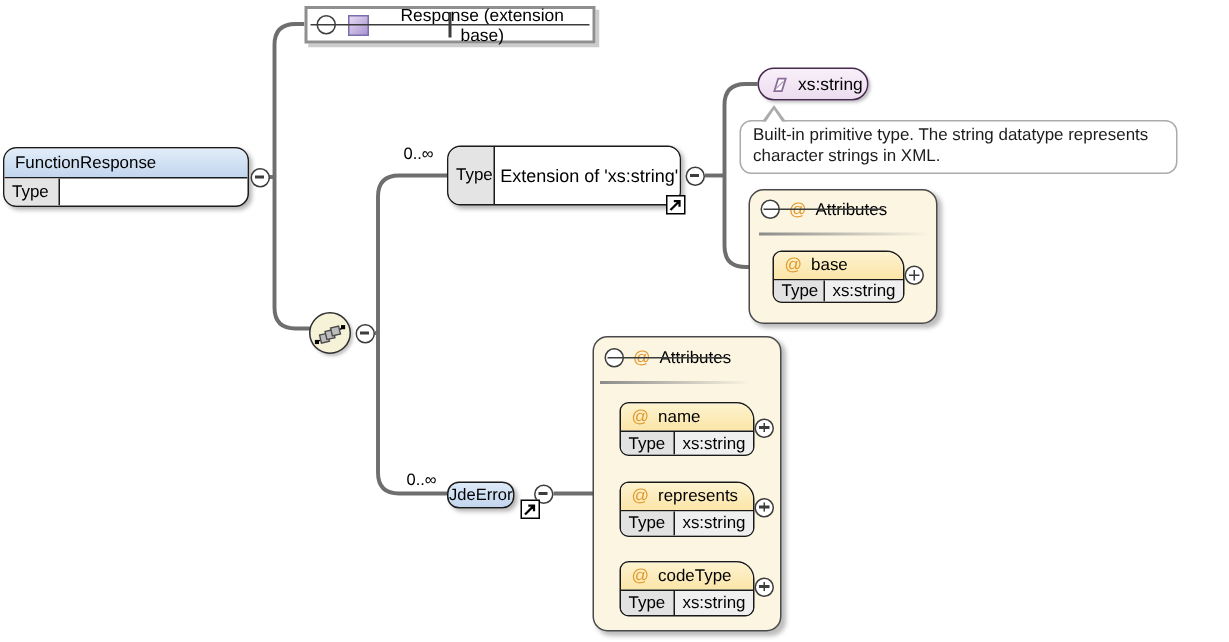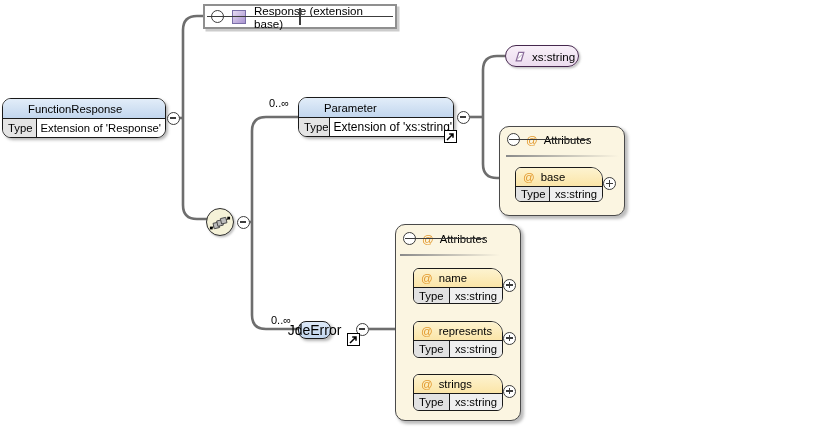--- a/index.html
+++ b/index.html
@@ -8,37 +8,37 @@
     font-family:"Liberation Sans", sans-serif; font-size:11.3px; color:#000;
     overflow:hidden;
   }
   svg.wires { position:absolute; left:0; top:0; z-index:0; }
 
   
   .ebox { position:absolute; z-index:2; box-sizing:border-box; background:#fff;
     border:1.2px solid #1a1a1a; border-radius:9px; overflow:hidden;
     box-shadow:2px 2px 3px rgba(90,90,90,.45); display:flex; flex-direction:column; }
   .ebox .hdr { height:19px; background:linear-gradient(#e2edf9,#c2d6ee);
-    border-bottom:1px solid #1a1a1a; display:flex; align-items:center; padding:0 25px; }
+    border-bottom:1px solid #1a1a1a; display:flex; align-items:center; padding:0 7px; }
   .ebox .row { flex:1; display:flex; }
   .ebox .tcell { width:37px; background:#e4e4e4; border-right:1px solid #1a1a1a;
     display:flex; align-items:center; padding-left:5px; box-sizing:border-box; }
   .ebox .vcell { flex:1; background:#fff; display:flex; align-items:center;
     padding:0 4px; white-space:nowrap; }
 
   
   .sbox { position:absolute; z-index:2; box-sizing:border-box;
     background:linear-gradient(#dde9f8,#c2d6ee); border:1.2px solid #1a1a1a;
     border-radius:8px; display:flex; align-items:center; justify-content:center;
     box-shadow:2px 2px 3px rgba(90,90,90,.45); }
 
   
   .gbox { position:absolute; z-index:2; box-sizing:border-box; background:#fff;
     border:2px solid #8f8f8f; box-shadow:2.5px 2.5px 0 #cccccc;
-    display:flex; align-items:center; gap:8px; padding:0 6px; }
+    display:flex; align-items:center; gap:8px; padding:0 6px;text-align:center; }
 
   
   .stbox { position:absolute; z-index:2; box-sizing:border-box;
     background:linear-gradient(#f8f0f9,#ecdcef); border:1.4px solid #46284e;
     border-radius:11px; display:flex; align-items:center; gap:6px; padding:0 7px;
     box-shadow:1.5px 1.5px 2px rgba(90,90,90,.35); }
 
   
   .docbox { position:absolute; z-index:1; box-sizing:border-box; background:#fff;
     border:1.3px solid #ababab; border-radius:8px; padding:3px 8px 4px;
@@ -110,21 +110,20 @@
       <path d="M602 184 H604"></path>
     </g>
   </svg>
 
   <div class="ebox" style="left:2px; top:98px; width:164px; height:40px;">
     <div class="hdr">
       <span>FunctionResponse</span>
     </div>
     <div class="row">
       <div class="tcell">Type</div>
-      <div class="vcell">Extension of 'Response'</div>
     </div>
   </div>
   <div class="toggle" style="left:166.5px; top:111.5px;"></div>
 
   <div class="gbox" style="left:203px; top:4px; width:194px; height:25px;">
     <span class="toggle plus inline" style="position:static;"></span>
     <span style="display:flex;">
       <svg width="14" height="14" viewBox="0 0 14 14">
         <defs>
             <linearGradient id="ctg" x1="0" y1="0" x2="1" y2="1">
@@ -149,23 +148,20 @@
           <rect x="9" y="7.6" width="6" height="6" transform="rotate(-13 12 10.6)"></rect>
           <rect x="13" y="5" width="6" height="6" transform="rotate(-13 16 8)"></rect>
         </g>
       </svg>
     </span>
   </div>
   <div class="toggle" style="left:236.5px; top:215.5px;"></div>
 
   <div class="occ" style="left:269px; top:97px;">0..∞</div>
   <div class="ebox" style="left:298px; top:97px; width:156px; height:40px;">
-    <div class="hdr">
-      <span>Parameter</span>
-    </div>
     <div class="row">
       <div class="tcell">Type</div>
       <div class="vcell" style="font-size:12px;">Extension of 'xs:string'</div>
     </div>
   </div>
   <div class="jump" style="left:444px; top:130px;">
     <svg width="11" height="11" viewBox="0 0 11 11">
         <path d="M2 9 L8 3 M4.2 3 H8 V6.8" stroke="#000" stroke-width="1.5" fill="none"></path>
       </svg>
   </div>
@@ -174,20 +170,23 @@
   <div class="stbox" style="left:505px; top:45px; width:74px; height:22px;">
     <span style="display:flex;">
       <svg width="13" height="13" viewBox="0 0 13 13">
         <path d="M3.2 10.8 L5.8 2.4 H10.8 L8.2 10.8 Z" fill="#fff" stroke="#8a6b9a" stroke-width="1.2"></path>
         <path d="M4.4 9 L9.4 4.2" stroke="#b9a6c4" stroke-width="1"></path>
       </svg>
     </span>
     <span style="font-size:11.6px;">xs:string</span>
   </div>
 
+  <div class="docbox" style="left:493px; top:80px;">
+    <span>Built-in primitive type. The string datatype represents character strings in XML.</span>
+  </div>
 
   <div class="acontainer" style="left:499px; top:126px; width:126px; height:90px;">
     <div class="ahdr" style="left:7px; top:6px;">
       <span class="toggle inline"></span>
       <span class="at">@</span>
       <span>Attributes</span>
     </div>
     <div class="divider" style="left:6px; top:28px; width:113px;"></div>
     <div class="abox" style="left:15px; top:40px; width:88px; height:35px;">
       <div class="ahdr2">
@@ -196,21 +195,21 @@
       </div>
       <div class="row">
         <div class="tcell">Type</div>
         <div class="vcell">xs:string</div>
       </div>
     </div>
   </div>
   <div class="toggle plus" style="left:603px; top:177px;"></div>
 
   <div class="occ" style="left:271px; top:314px;">0..∞</div>
-  <div class="sbox" style="left:298px; top:321px; width:33px; height:18px; font-size:14px;">
+  <div class="sbox" style="left:298px; top:321px; width:45px; height:18px; font-size:11px;">
     <span>JdeError</span>
   </div>
   <div class="jump" style="left:347px; top:333px;">
     <svg width="11" height="11" viewBox="0 0 11 11">
         <path d="M2 9 L8 3 M4.2 3 H8 V6.8" stroke="#000" stroke-width="1.5" fill="none"></path>
       </svg>
   </div>
   <div class="toggle" style="left:355.5px; top:322.5px;"></div>
 
   <div class="acontainer" style="left:395px; top:224px; width:126px; height:197px;">
@@ -239,21 +238,21 @@
       </div>
       <div class="row">
         <div class="tcell">Type</div>
         <div class="vcell">xs:string</div>
       </div>
     </div>
 
     <div class="abox" style="left:17px; top:149px; width:90px; height:37px;">
       <div class="ahdr2">
         <span class="at">@</span>
-        <span>strings</span>
+        <span>codeType</span>
       </div>
       <div class="row">
         <div class="tcell">Type</div>
         <div class="vcell">xs:string</div>
       </div>
     </div>
   </div>
   <div class="toggle plus" style="left:503px; top:278.5px;"></div>
   <div class="toggle plus" style="left:503px; top:331.5px;"></div>
   <div class="toggle plus" style="left:503px; top:384.5px;"></div>

